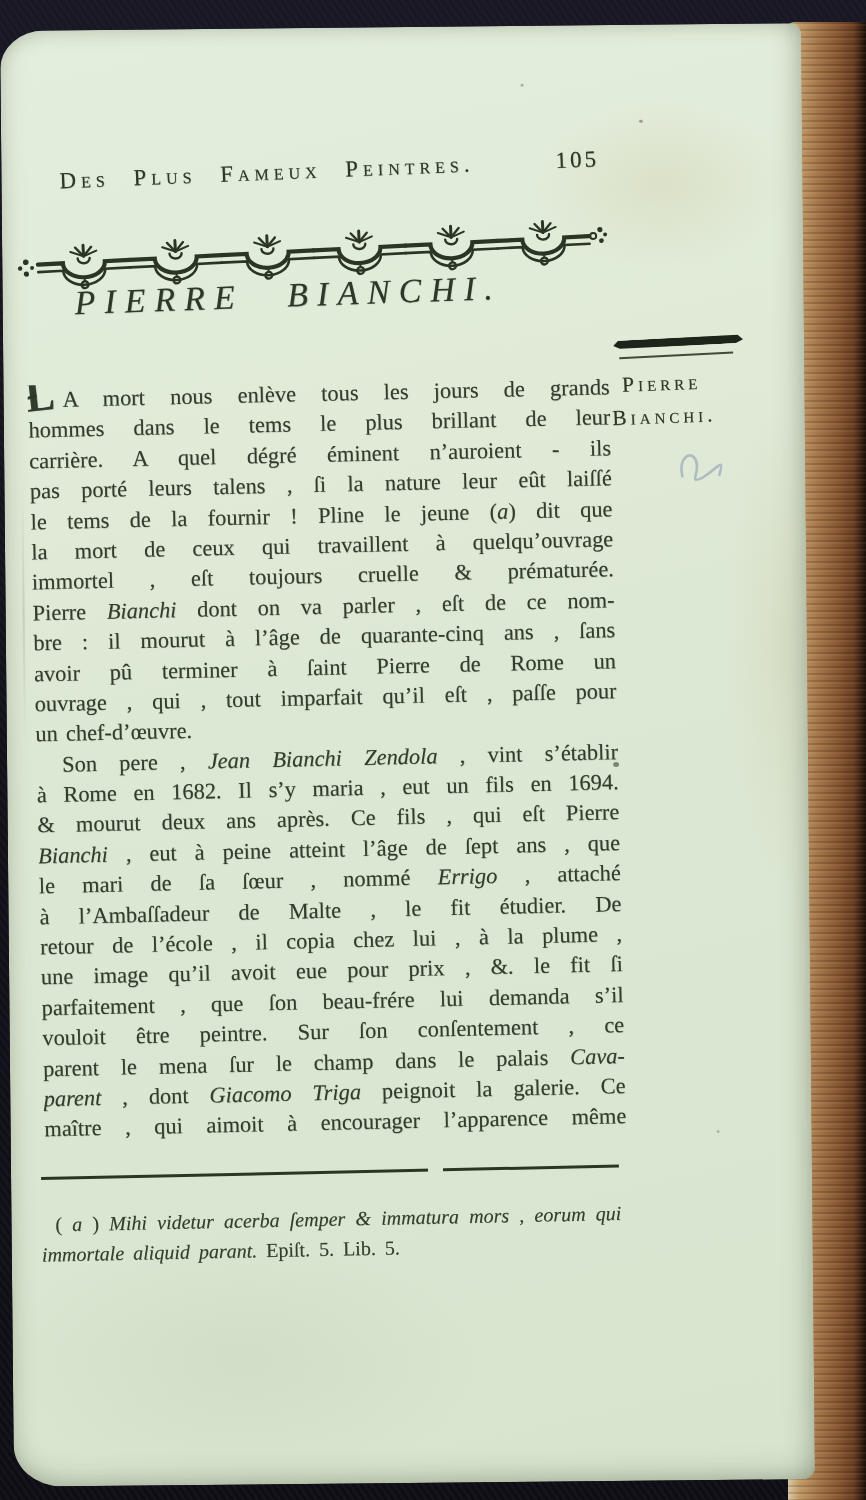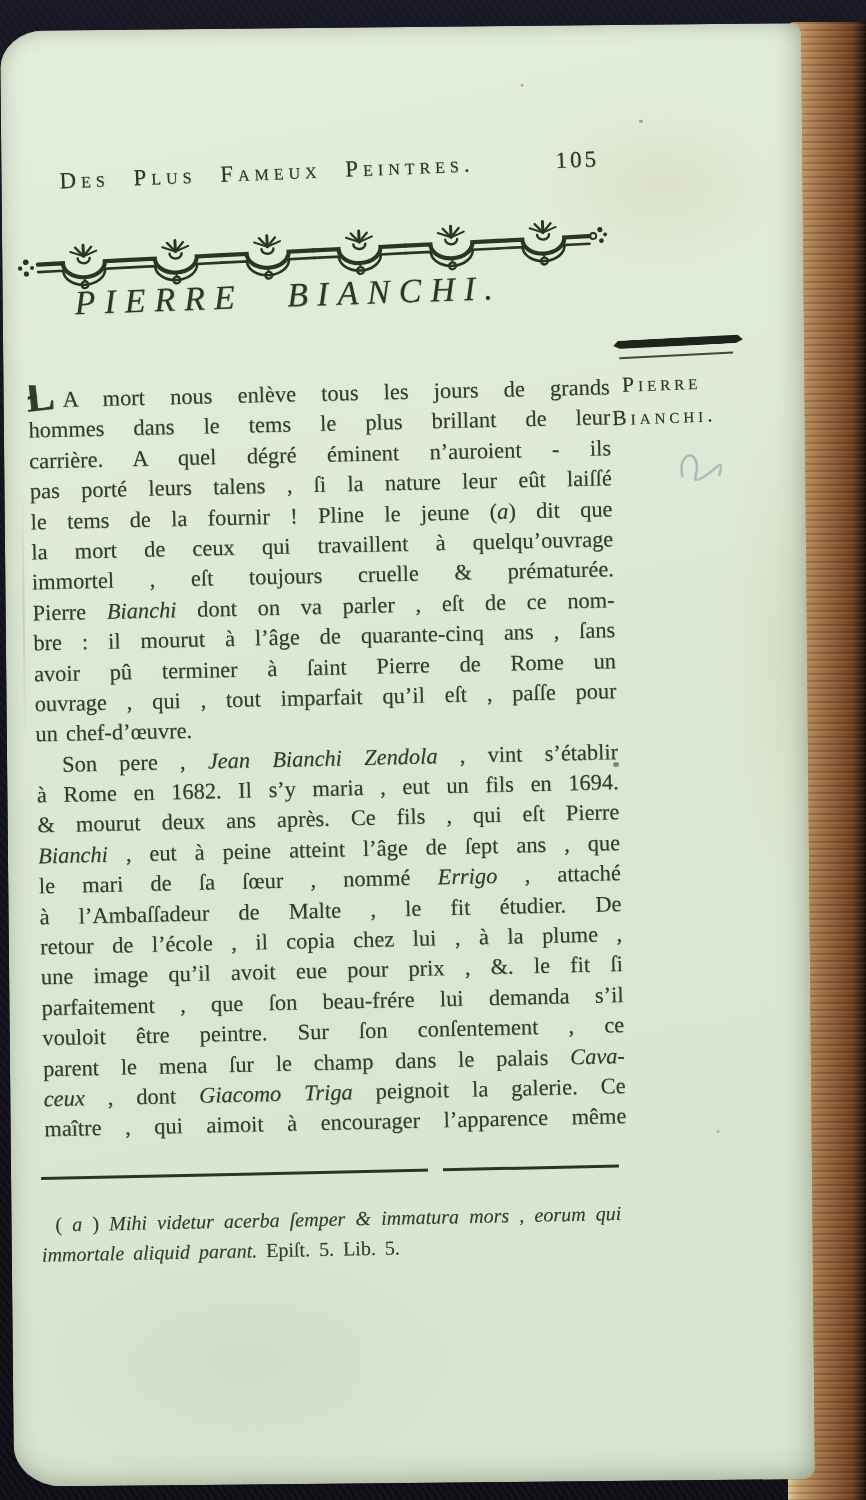--- a/index.html
+++ b/index.html
@@ -182,21 +182,21 @@
         <div class="line"><span>à Rome en 1682. Il s’y maria , eut un fils en 1694.</span></div>
         <div class="line"><span>&amp; mourut deux ans après. Ce fils , qui eſt Pierre</span></div>
         <div class="line"><span class="it">Bianchi</span><span> , eut à peine atteint l’âge de ſept ans , que</span></div>
         <div class="line"><span>le mari de ſa ſœur , nommé </span><span class="it">Errigo</span><span> , attaché</span></div>
         <div class="line"><span>à l’Ambaſſadeur de Malte , le fit étudier. De</span></div>
         <div class="line"><span>retour de l’école , il copia chez lui , à la plume ,</span></div>
         <div class="line"><span>une image qu’il avoit eue pour prix , &amp;. le fit ſi</span></div>
         <div class="line"><span>parfaitement , que ſon beau-frére lui demanda s’il</span></div>
         <div class="line"><span>vouloit être peintre. Sur ſon conſentement , ce</span></div>
         <div class="line"><span>parent le mena ſur le champ dans le palais </span><span class="it">Cava-</span></div>
-        <div class="line"><span class="it">ceux</span><span> , dont </span><span class="it">Giacomo Triga</span><span> peignoit la galerie. Ce</span></div>
+        <div class="line"><span class="it">parent</span><span> , dont </span><span class="it">Giacomo Triga</span><span> peignoit la galerie. Ce</span></div>
         <div class="line"><span>maître , qui aimoit à encourager l’apparence même</span></div>
       </div>
     </main>
 
     <div class="fn-rule"></div>
     <div class="footnote">
       <div class="line fn1"><span>( </span><span class="it">a</span><span> ) </span><span class="it">Mihi videtur acerba ſemper &amp; immatura mors , eorum qui</span></div>
       <div class="line noj"><span class="it">immortale aliquid parant.</span><span> Epiſt. 5. Lib. 5.</span></div>
     </div>
 

